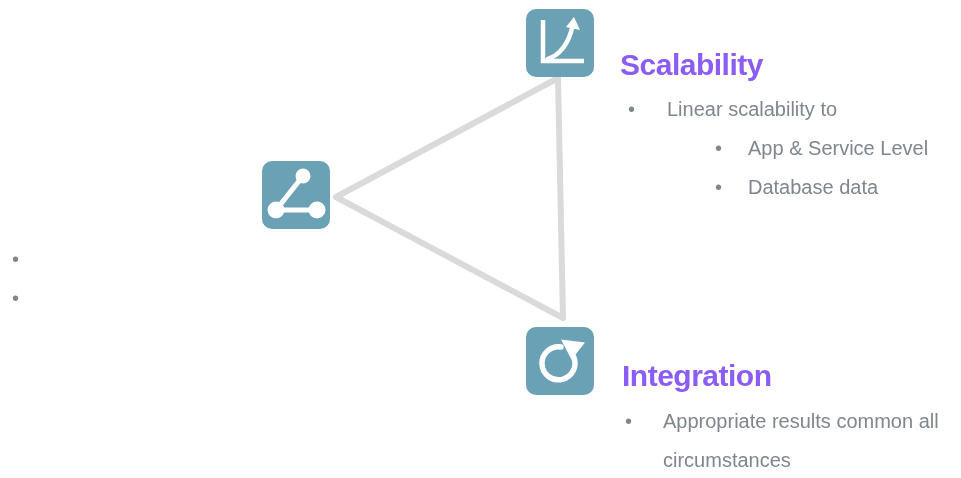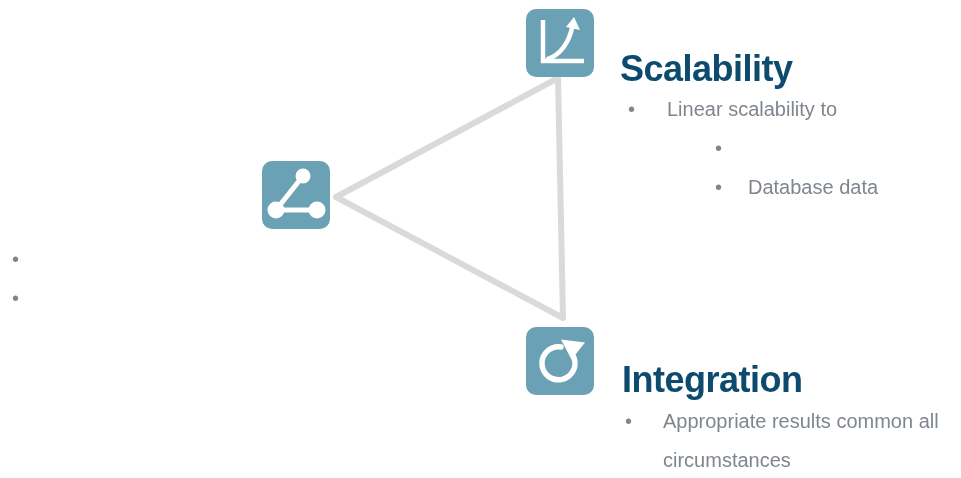--- a/index.html
+++ b/index.html
@@ -7,24 +7,24 @@
     position:relative;
     width:961px;height:478px;
     background:#ffffff;
     font-family:"Liberation Sans",sans-serif;
     overflow:hidden;
   }
   .connector-svg{position:absolute;left:0;top:0;}
   .icon-tile{position:absolute;}
   .heading{
     position:absolute;
-    font-size:36px;
+    font-size:30px;
     font-weight:bold;
     letter-spacing:-0.5px;
-    color:#0c4a6e;
+    color:#8b5cf6;
     white-space:nowrap;
   }
   .blist{
     position:absolute;
     color:#7F868E;
     font-size:20px;
     line-height:39px;
   }
   .item{display:flex;align-items:flex-start;}
   .marker{flex:none;}
@@ -77,20 +77,21 @@
   </svg>
 
   <div class="heading" style="left:620px;top:48px">Scalability</div>
   <div class="blist" id="scal-list">
     <div class="item l1">
       <span class="marker">•</span>
       <span class="lines"><span class="bline">Linear scalability to</span></span>
     </div>
     <div class="item l2">
       <span class="marker">•</span>
+      <span class="lines"><span class="bline">App &amp; Service Level</span></span>
     </div>
     <div class="item l2">
       <span class="marker">•</span>
       <span class="lines"><span class="bline">Database data</span></span>
     </div>
   </div>
 
   <div class="blist" id="share-list">
     <div class="item l1">
       <span class="marker">•</span>

